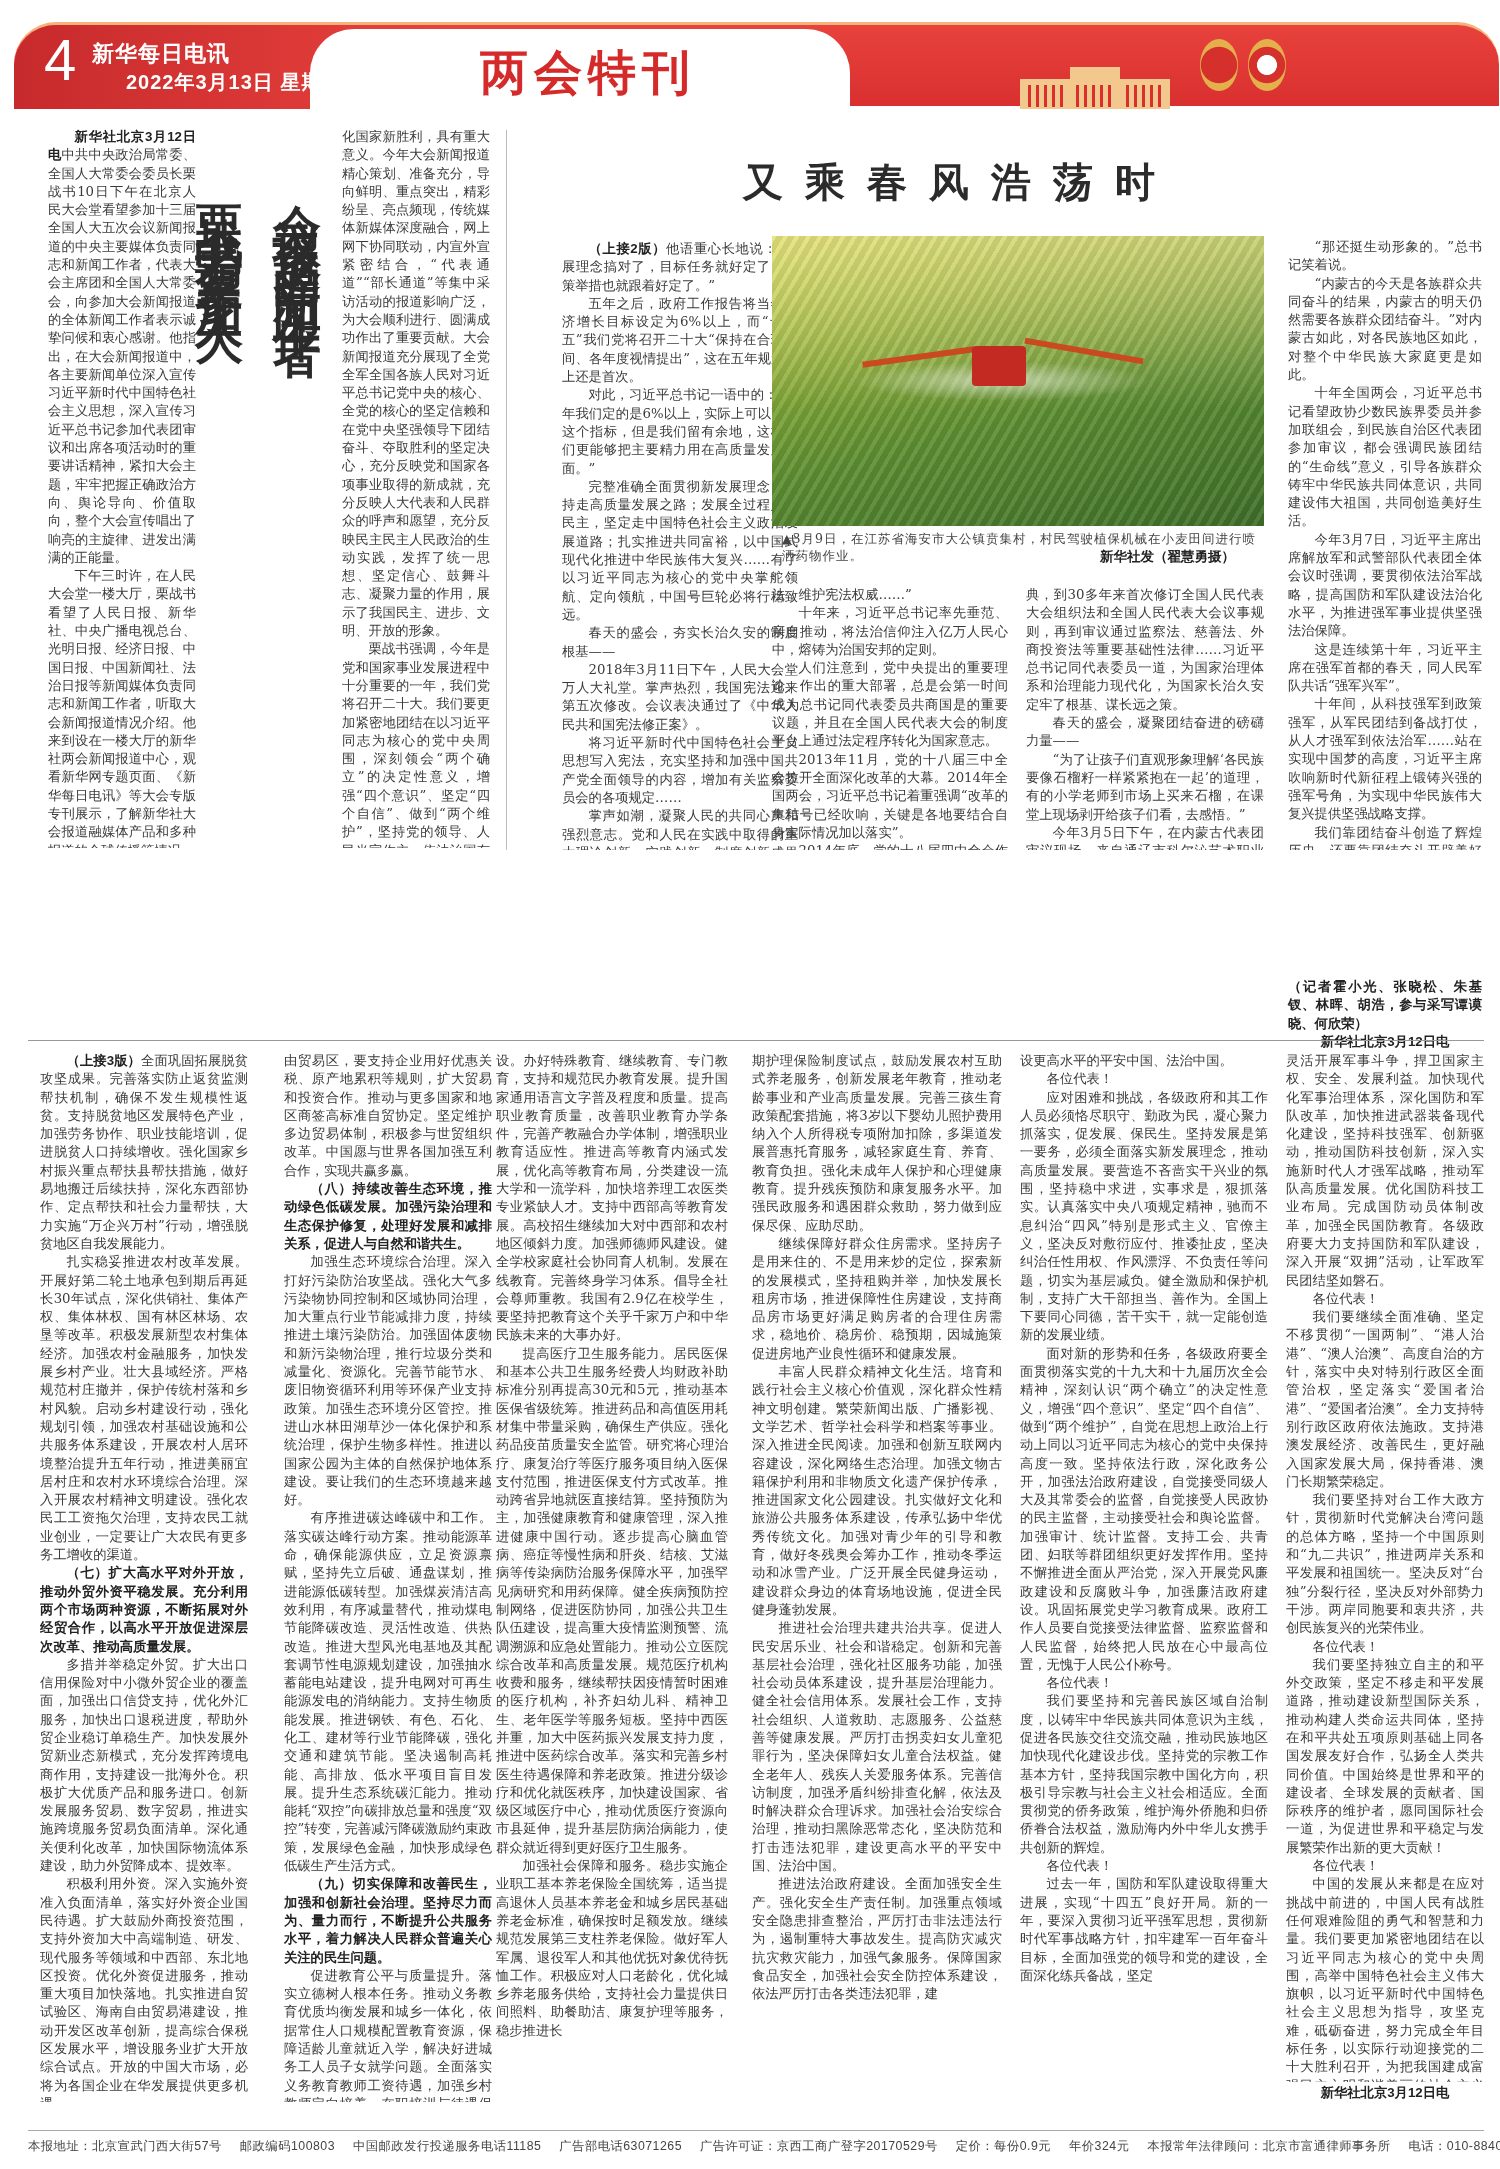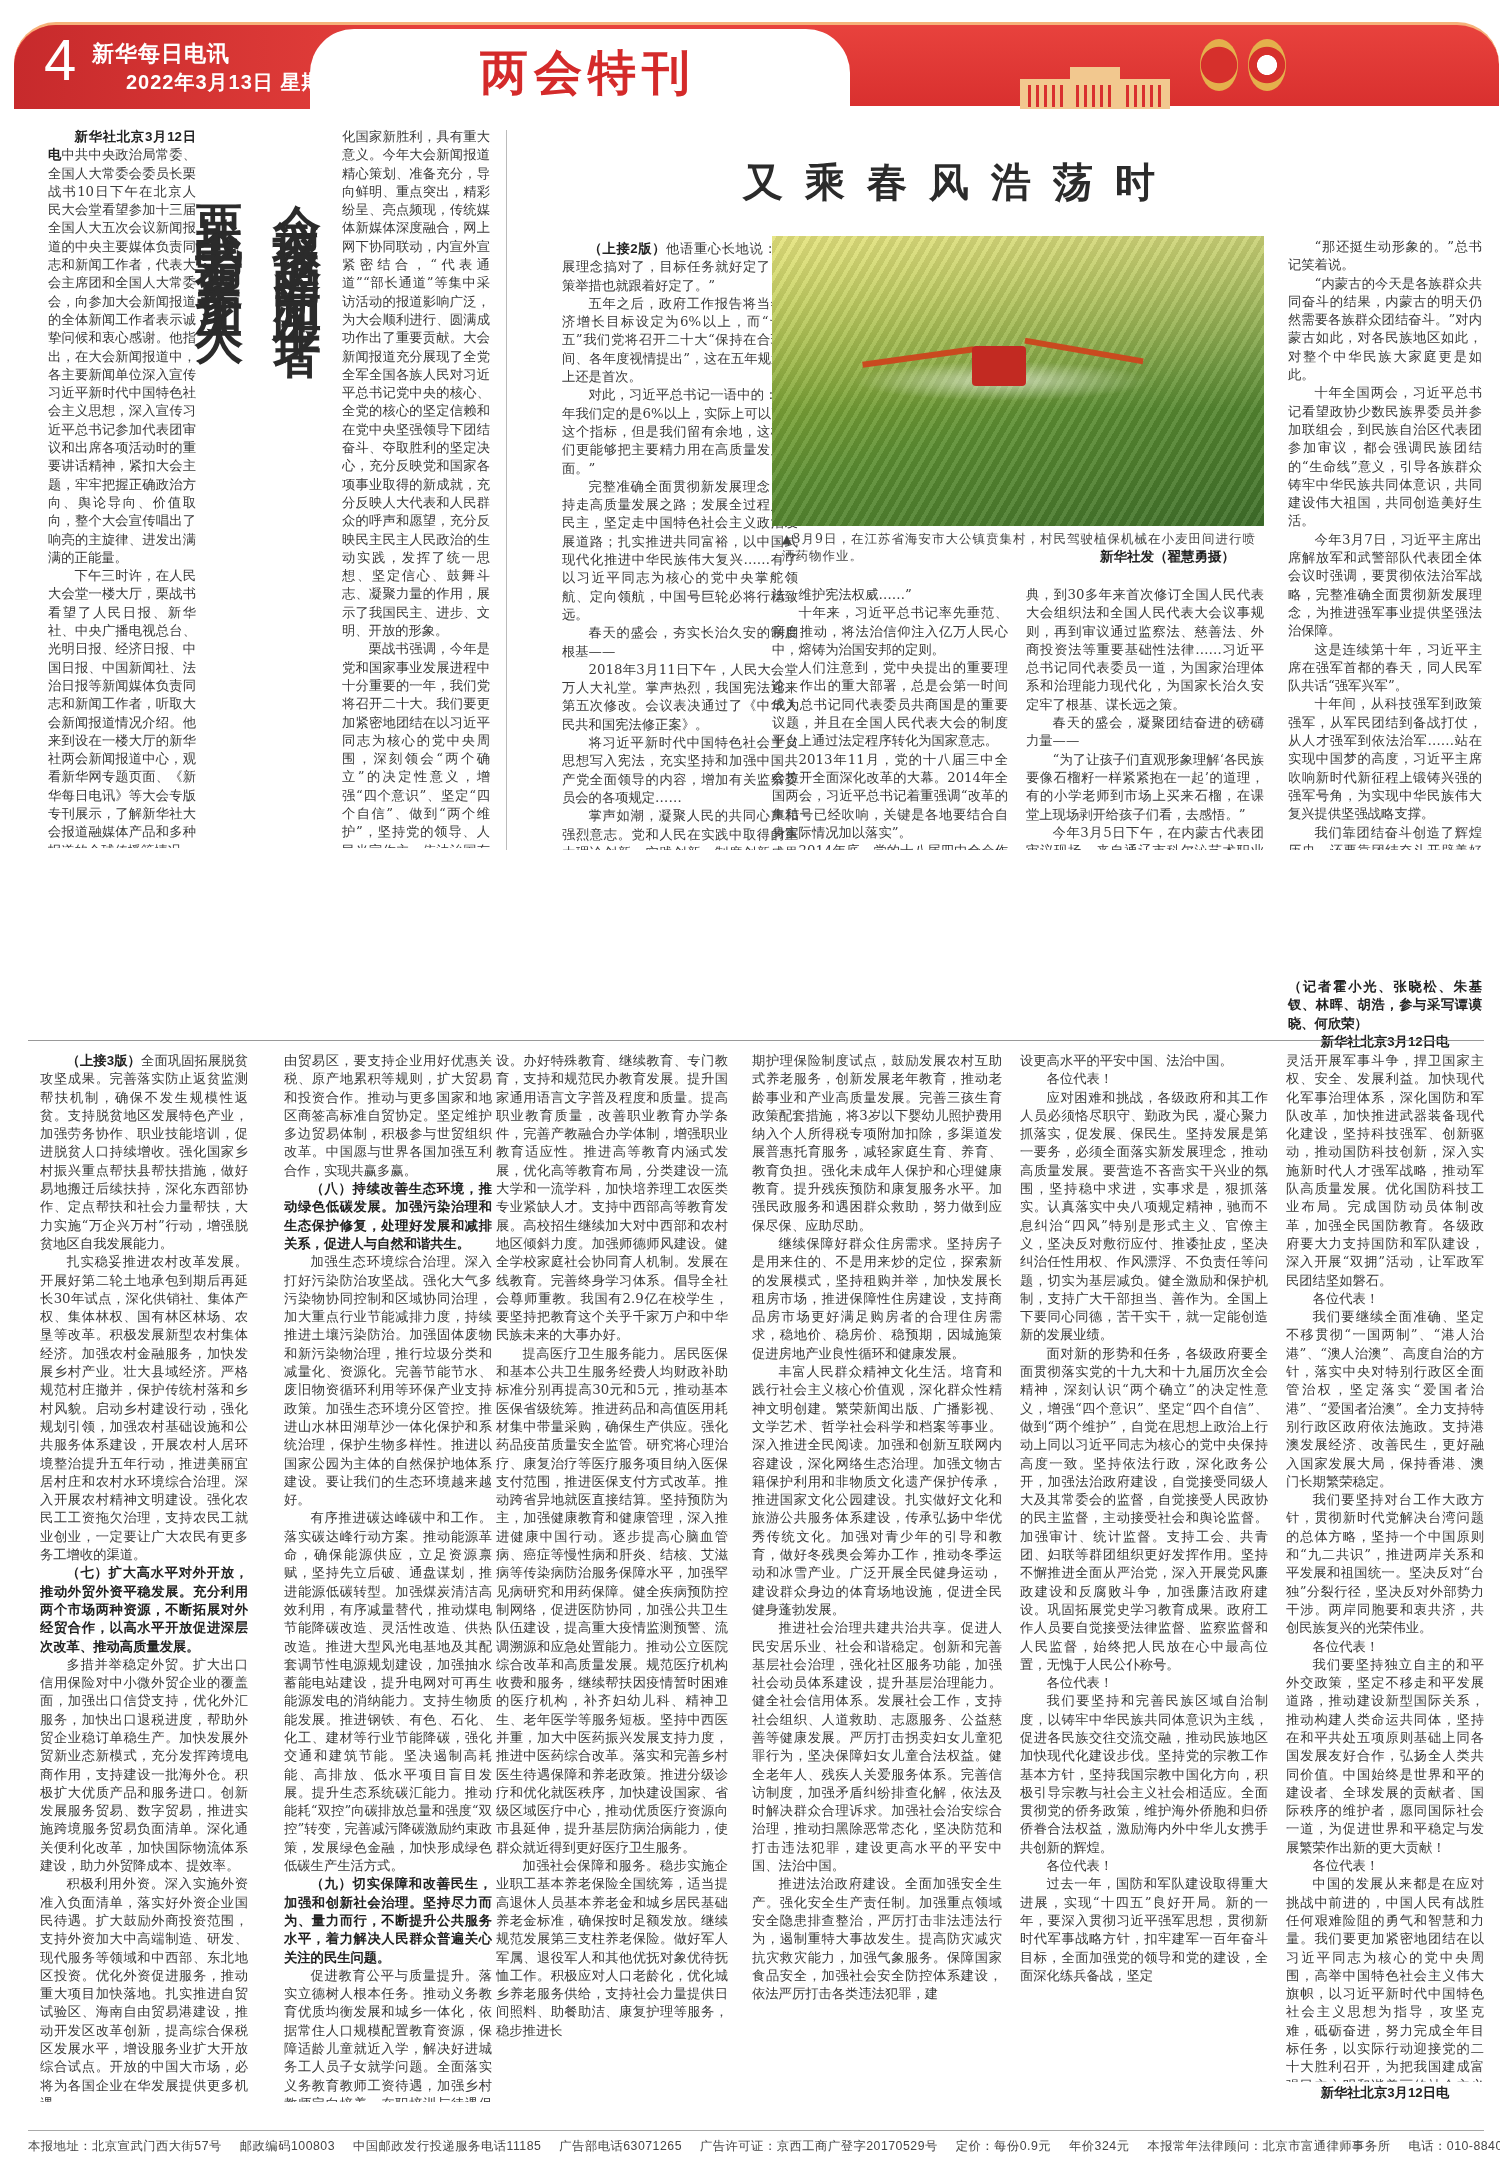--- a/index.html
+++ b/index.html
@@ -159,21 +159,21 @@
     <p>春天的盛会，凝聚团结奋进的磅礴力量——</p>
     <p>“为了让孩子们直观形象理解‘各民族要像石榴籽一样紧紧抱在一起’的道理，有的小学老师到市场上买来石榴，在课堂上现场剥开给孩子们看，去感悟。”</p>
     <p>今年3月5日下午，在内蒙古代表团审议现场，来自通辽市科尔沁艺术职业学院的王晓红代表讲述了当地开展民族团结进步教育的一个小故事。</p>
 
   </div>
 
   <div class="col" style="left:1288px; top:238px; width:194px; height:612px;">
     <p>“那还挺生动形象的。”总书记笑着说。</p>
     <p>“内蒙古的今天是各族群众共同奋斗的结果，内蒙古的明天仍然需要各族群众团结奋斗。”对内蒙古如此，对各民族地区如此，对整个中华民族大家庭更是如此。</p>
     <p>十年全国两会，习近平总书记看望政协少数民族界委员并参加联组会，到民族自治区代表团参加审议，都会强调民族团结的“生命线”意义，引导各族群众铸牢中华民族共同体意识，共同建设伟大祖国，共同创造美好生活。</p>
-    <p>今年3月7日，习近平主席出席解放军和武警部队代表团全体会议时强调，要贯彻依法治军战略，完整准确全面贯彻新发展理念，为推进强军事业提供坚强法治保障。</p>
+    <p>今年3月7日，习近平主席出席解放军和武警部队代表团全体会议时强调，要贯彻依法治军战略，提高国防和军队建设法治化水平，为推进强军事业提供坚强法治保障。</p>
     <p>这是连续第十年，习近平主席在强军首都的春天，同人民军队共话“强军兴军”。</p>
     <p>十年间，从科技强军到政策强军，从军民团结到备战打仗，从人才强军到依法治军……站在实现中国梦的高度，习近平主席吹响新时代新征程上锻铸兴强的强军号角，为实现中华民族伟大复兴提供坚强战略支撑。</p>
     <p>我们靠团结奋斗创造了辉煌历史，还要靠团结奋斗开辟美好未来。</p>
 
   </div>
   <div class="col" style="left:1288px; top:978px; width:194px; height:60px; overflow:visible;">
     <p class="noind sub">（记者霍小光、张晓松、朱基钗、林晖、胡浩，参与采写谭谟晓、何欣荣）</p>
     <p class="sign">新华社北京3月12日电</p>
   </div>
 </article>

